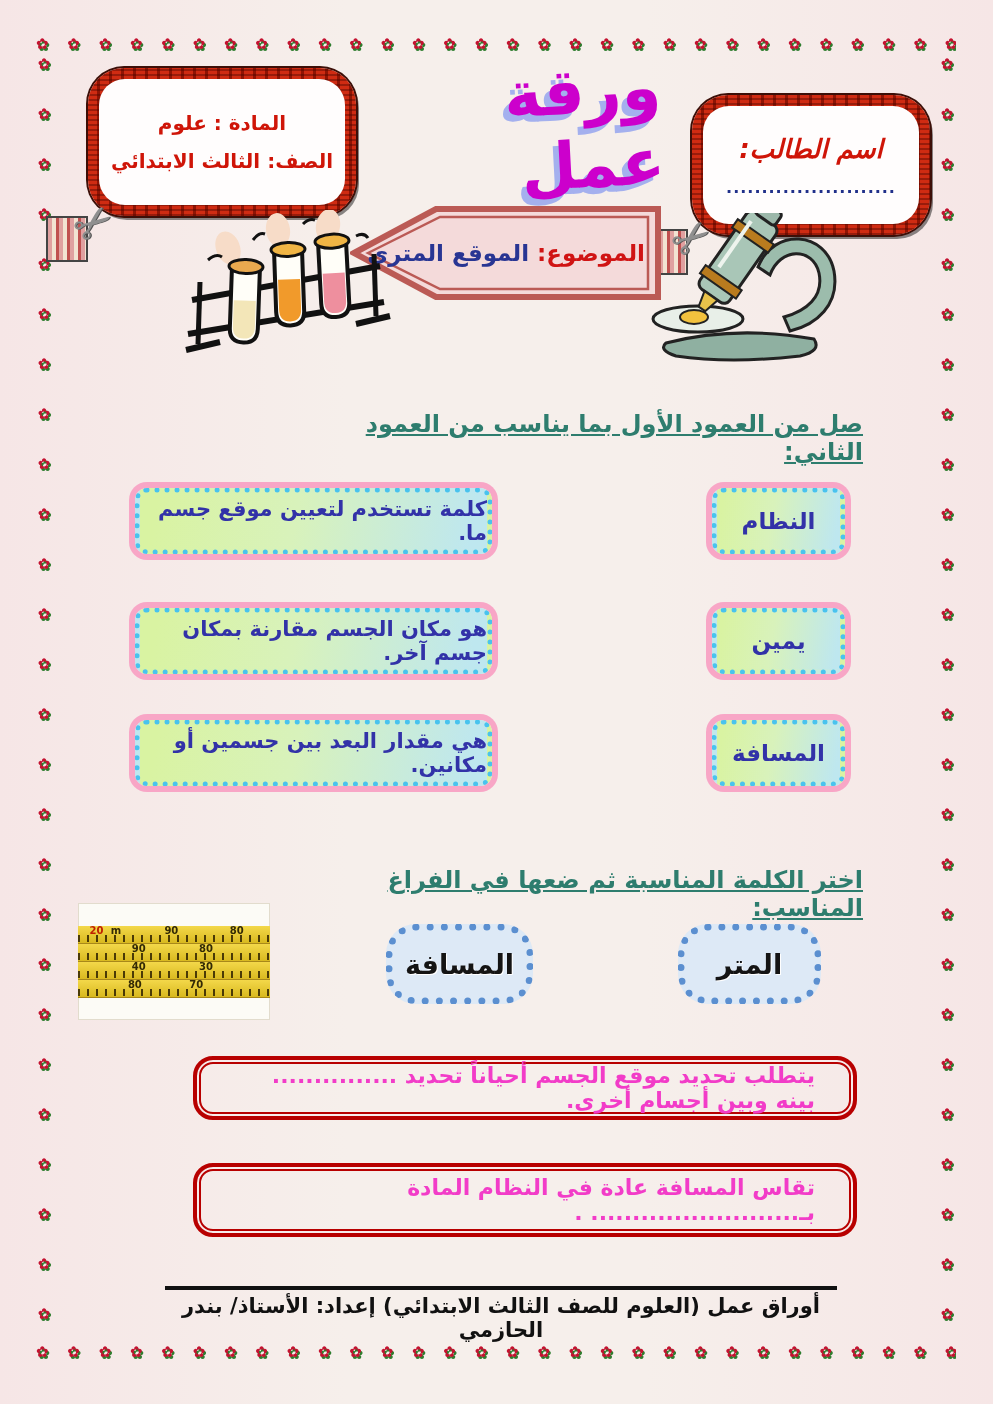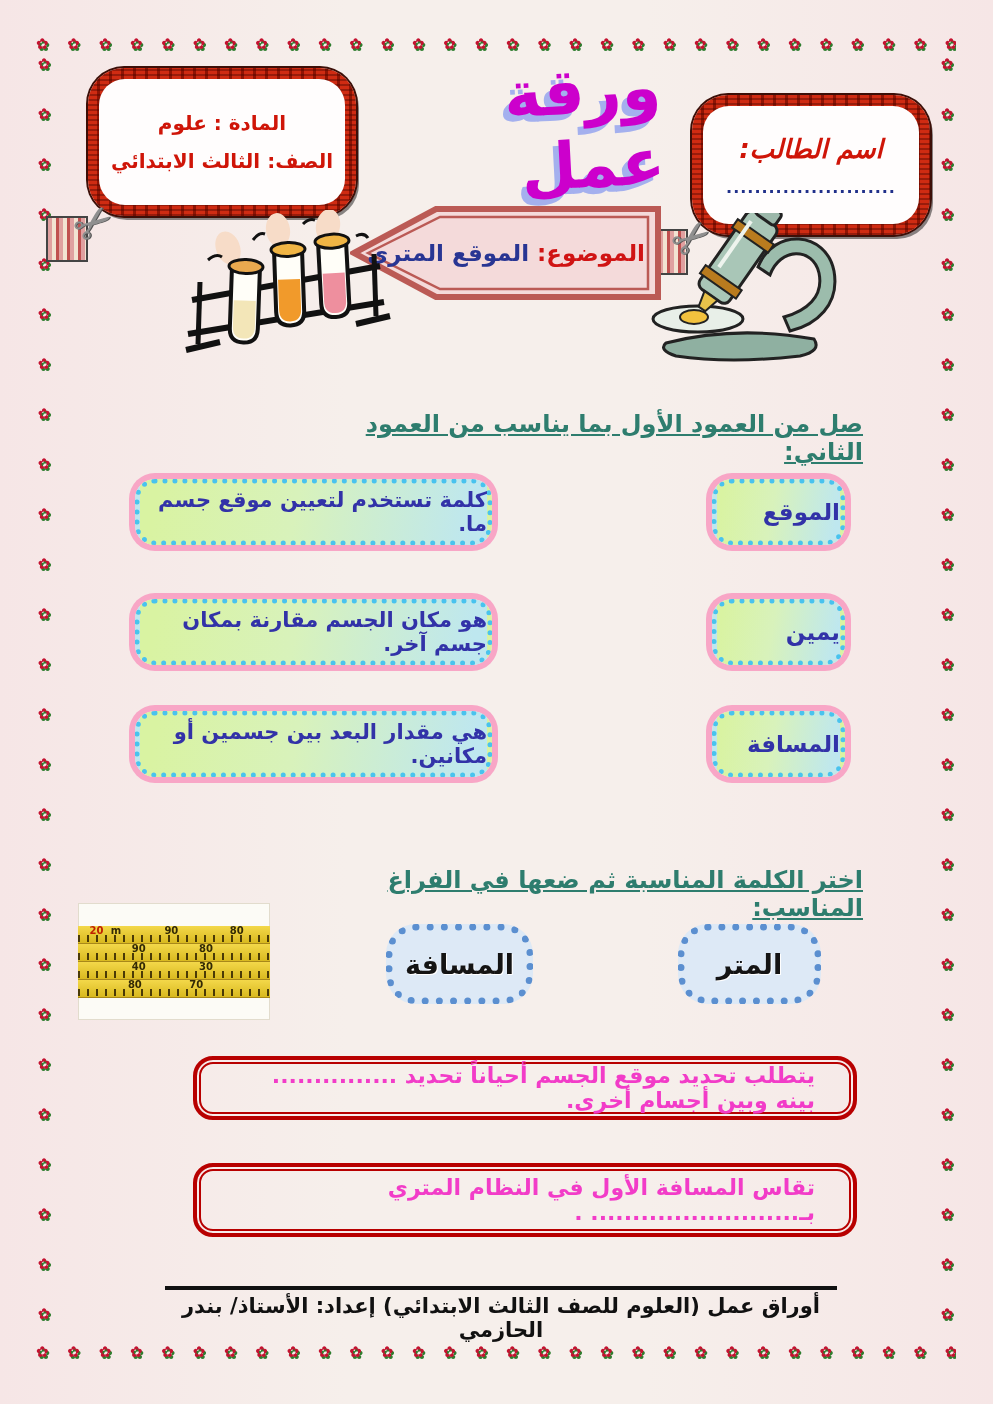--- a/index.html
+++ b/index.html
@@ -68,23 +68,23 @@
   .heading {
     position:absolute; direction:rtl; text-align:right; color:#2e7d6e;
     font-weight:bold; font-size:24px; text-decoration:underline;
   }
   .heading-match  { left:345px; top:410px; width:518px; }
   .heading-choose { left:345px; top:866px; width:518px; }
   
   .match-box {
     position:absolute; direction:rtl;
     background:linear-gradient(100deg,#d9f3a2 5%,#d8f2bb 45%,#bee7ef 95%);
-    border:5px dotted #49c3ee; box-shadow:0 0 0 6px #f8a6c6; border-radius:20px;
-    display:flex; align-items:center; justify-content:flex-start;
-    color:#3232a8; font-weight:bold;
+    border:5px dotted #49c3ee; box-shadow:0 0 0 6px #f8a6c6; border-radius:12px;
+    display:flex; align-items:center; justify-content:center;
+    color:#3232a8; font-weight:bold;margin-top:9px;
   }
   .def-box  { left:135px; width:357px; height:66px; font-size:21px; }
   .term-box { left:712px; width:133px; height:66px; font-size:23px; }
   .row-0 { top:479px; } .row-1 { top:599px; } .row-2 { top:711px; }
   
   .ruler {
     position:absolute; left:78px; top:903px; width:192px; height:117px;
     background:#fcfbf6; box-shadow:inset 0 0 0 1px #e2dccd;
     display:flex; flex-direction:column; justify-content:space-evenly; padding:22px 0;
   }
@@ -202,21 +202,21 @@
       <rect x="74" y="68" width="44" height="10" fill="#b97b1e" stroke="#222" stroke-width="2"></rect>
       <rect x="84" y="-18" width="24" height="15" rx="4" fill="#9cb8aa" stroke="#222" stroke-width="3"></rect>
       <path d="M88,90 L104,90 L100,106 L92,106 Z" fill="#e9c24a" stroke="#222" stroke-width="2"></path>
       <line x1="86" y1="6" x2="86" y2="62" stroke="#eef4ee" stroke-width="4"></line>
     </g>
   </svg>
 
   <div class="heading heading-match">صل من العمود الأول بما يناسب من العمود الثاني:</div>
 
   <div class="match-box term-box row-0">
-    <span>الموقع</span>
+    <span>النظام</span>
   </div>
   <div class="match-box def-box row-0">
     <span>كلمة تستخدم لتعيين موقع جسم ما.</span>
   </div>
 
   <div class="match-box term-box row-1">
     <span>يمين</span>
   </div>
   <div class="match-box def-box row-1">
     <span>هو مكان الجسم مقارنة بمكان جسم آخر.</span>
@@ -260,19 +260,19 @@
     <span>المسافة</span>
   </div>
   <div class="option-box opt-meter">
     <span>المتر</span>
   </div>
 
   <div class="red-box sent-1">
     <span>يتطلب تحديد موقع الجسم أحياناً تحديد ............... بينه وبين أجسام أخرى.</span>
   </div>
   <div class="red-box sent-2">
-    <span>تقاس المسافة الأول في النظام المتري بـ......................... .</span>
+    <span>تقاس المسافة عادة في النظام المادة بـ......................... .</span>
   </div>
 
   <div class="footer-line"></div>
   <div class="footer-text">أوراق عمل (العلوم للصف الثالث الابتدائي) إعداد: الأستاذ/ بندر الحازمي</div>
 
 </div>
 
 </body></html>

